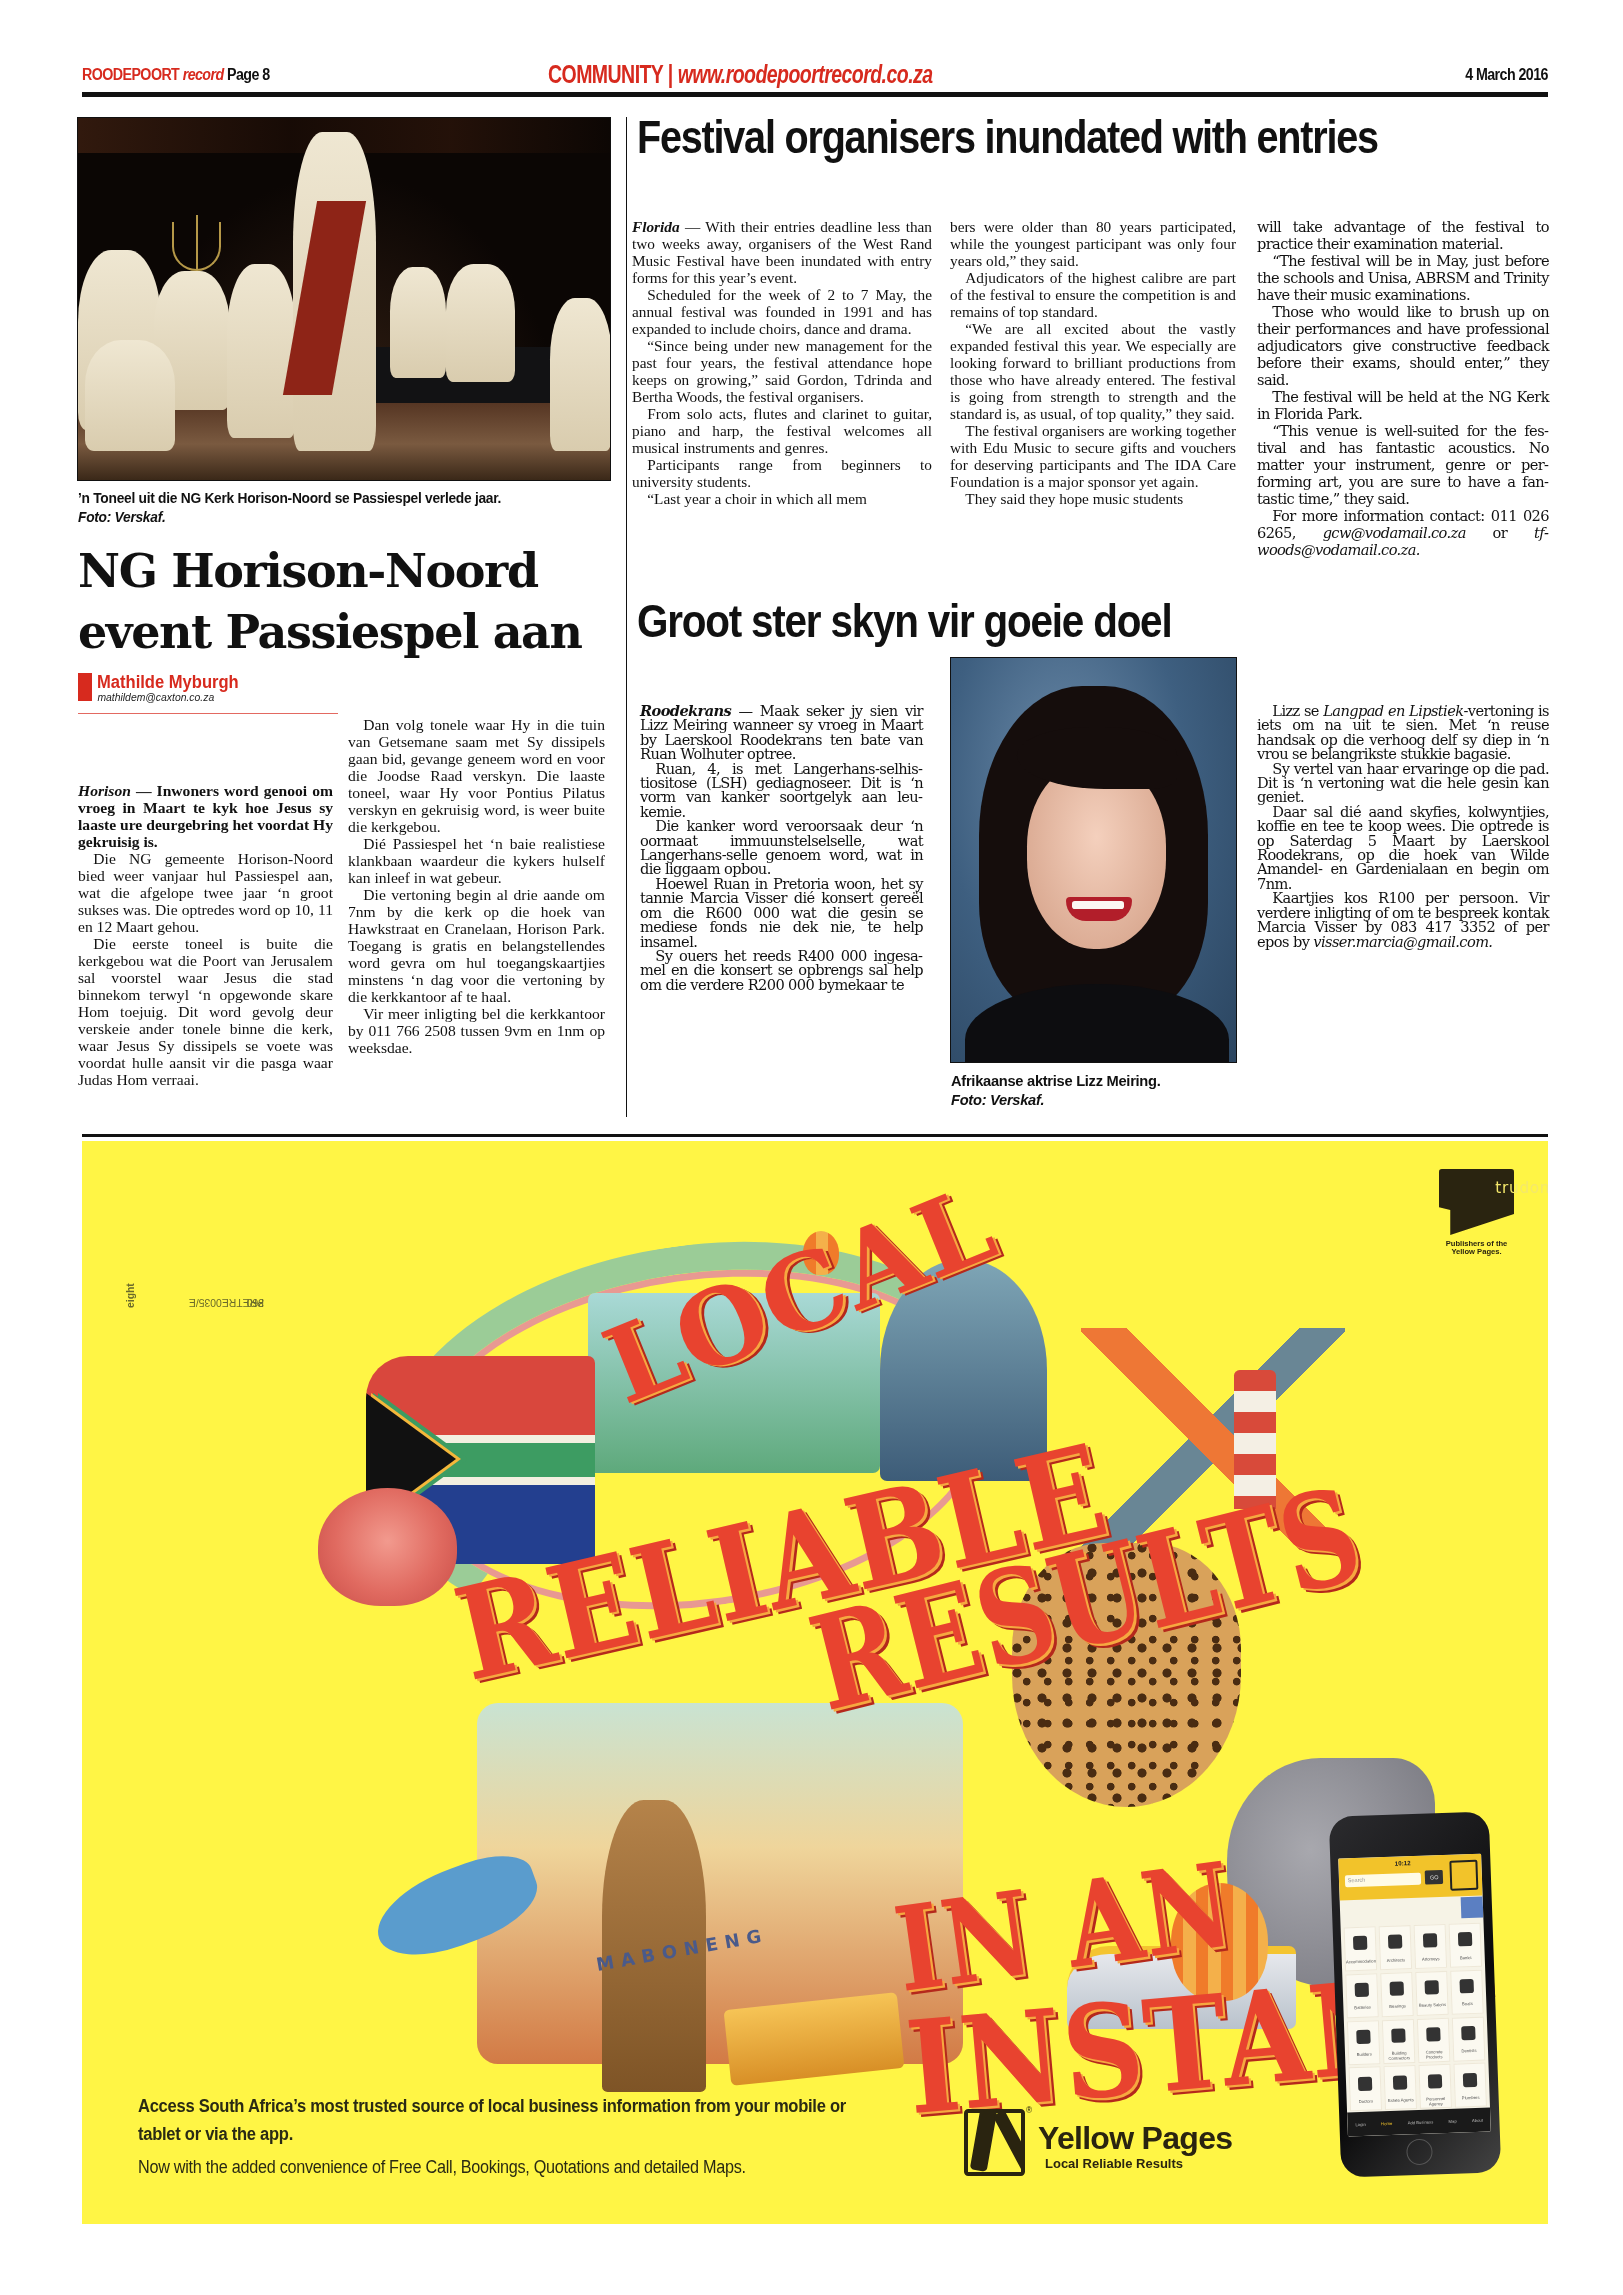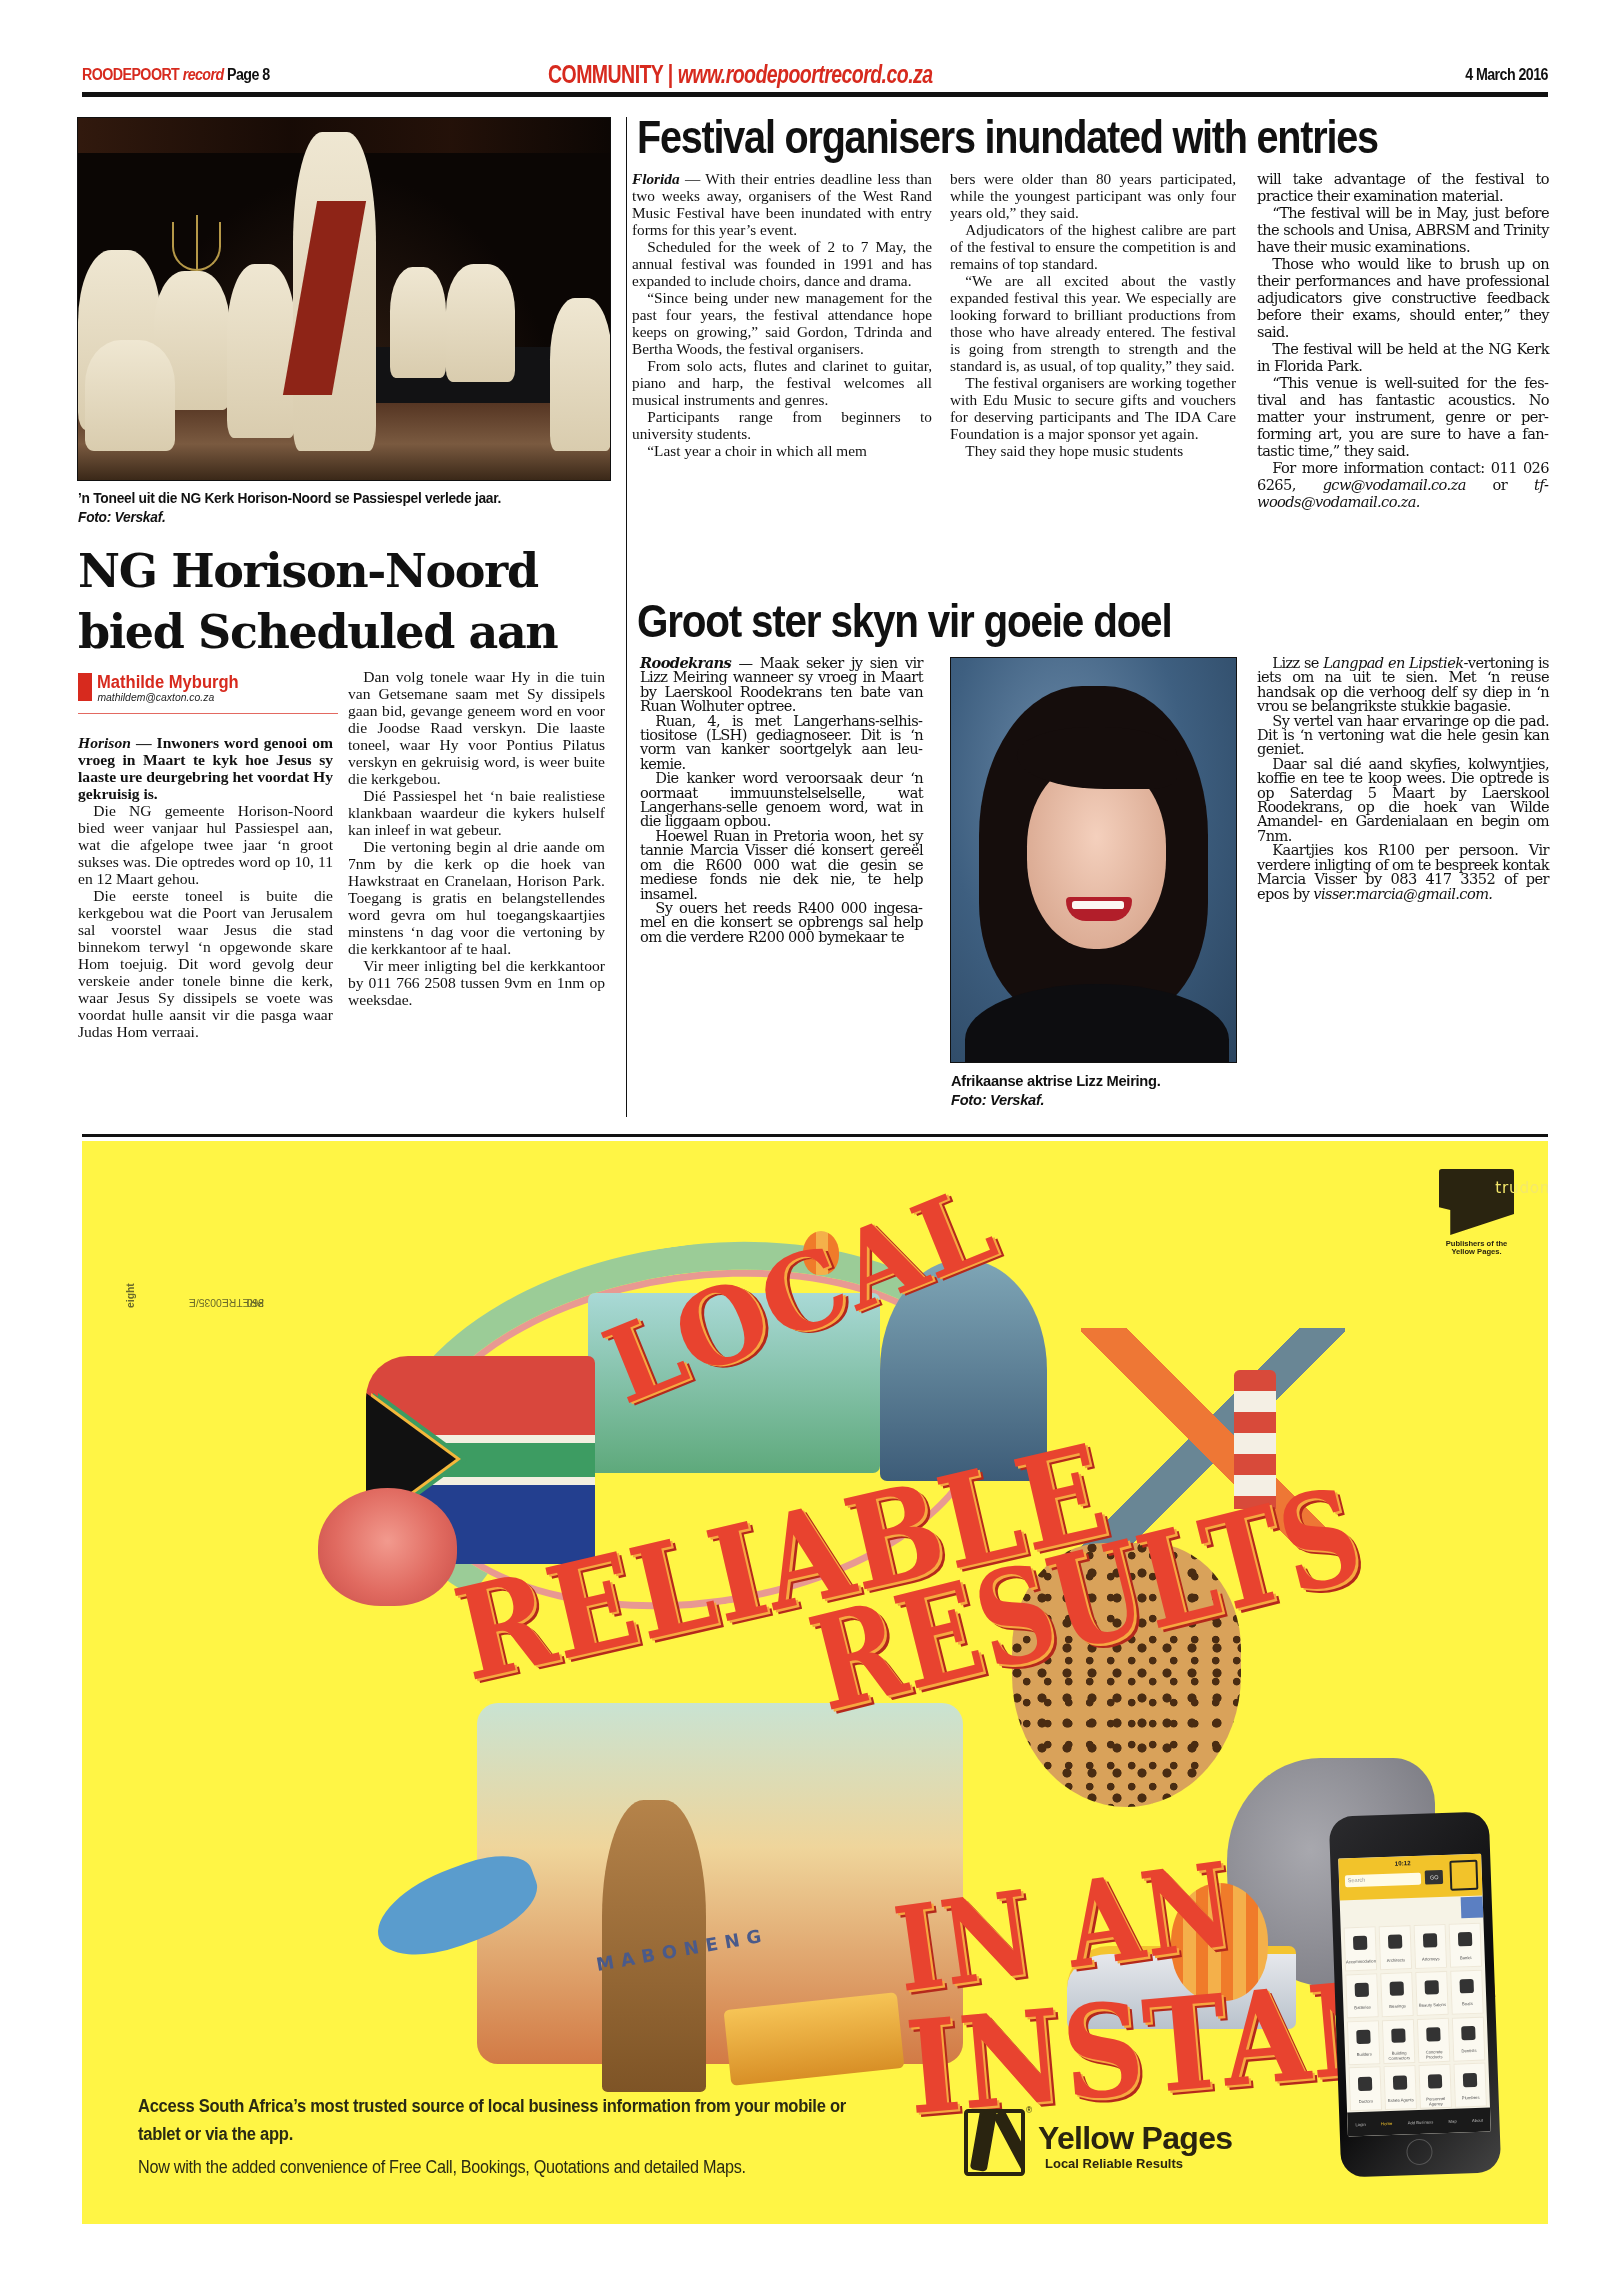--- a/index.html
+++ b/index.html
@@ -40,21 +40,21 @@
   .cap1 { left: 78px; top: 488px; width: 548px; transform: scaleX(0.9); transform-origin: left top; white-space: nowrap; }
 
   .headline-serif { position: absolute; left: 78px; top: 541px; width: 548px; font-family: "DejaVu Serif", serif; font-weight: bold; font-size: 46px; line-height: 61px; letter-spacing: -1.4px; }
 
   .byline { position: absolute; left: 78px; top: 673px; width: 260px; height: 49px; }
   .byline .bar { position: absolute; left: 0; top: 0; width: 14px; height: 28px; background: #d72a1e; }
   .byline .name { position: absolute; left: 19.4px; top: -1.4px; font-family: "Liberation Sans", sans-serif; font-weight: bold; font-size: 18px; color: #d72a1e; transform: scaleX(0.92); transform-origin: left top; white-space: nowrap; }
   .byline .email { position: absolute; left: 19.4px; top: 19.4px; font-family: "Liberation Sans", sans-serif; font-style: italic; font-size: 10.4px; color: #222; }
   .byline .rule { position: absolute; left: 0; top: 40px; width: 260px; height: 1.4px; background: #d72a1e; opacity: .7; }
 
-  .col { position: absolute; font-size: 15.6px; line-height: 17px; text-align: justify; hyphens: manual; }
+  .col { position: absolute; font-size: 15.6px; line-height: 17px; text-align: justify; hyphens: manual; margin-top: 48px; }
   .col p { text-indent: 15.3px; }
   .col p.lead { text-indent: 0; }
   .col .dateline { font-style: italic; font-weight: bold; }
   .col .lead-bold { font-weight: bold; }
   .col em { font-style: italic; }
 
   .colL1 { left: 78px; top: 734px; width: 255px; }
   .colL2 { left: 348px; top: 668px; width: 257px; }
 
   
@@ -192,21 +192,21 @@
   <div class="fig g"></div>
   <div class="fig jesus"></div>
 </div>
 <div class="caption cap1">
   <span>’n Toneel uit die NG Kerk Horison-Noord se Passiespel verlede jaar.</span>
   <span class="credit">Foto: Verskaf.</span>
 </div>
 
 <h1 class="headline-serif">
   <span>NG Horison-Noord</span><br>
-  <span>bied Scheduled aan</span>
+  <span>event Passiespel aan</span>
 </h1>
 
 <div class="byline">
   <div class="bar"></div>
   <div class="name">Mathilde Myburgh</div>
   <div class="email">mathildem@caxton.co.za</div>
   <div class="rule"></div>
 </div>
 
 <div class="col colL1">

